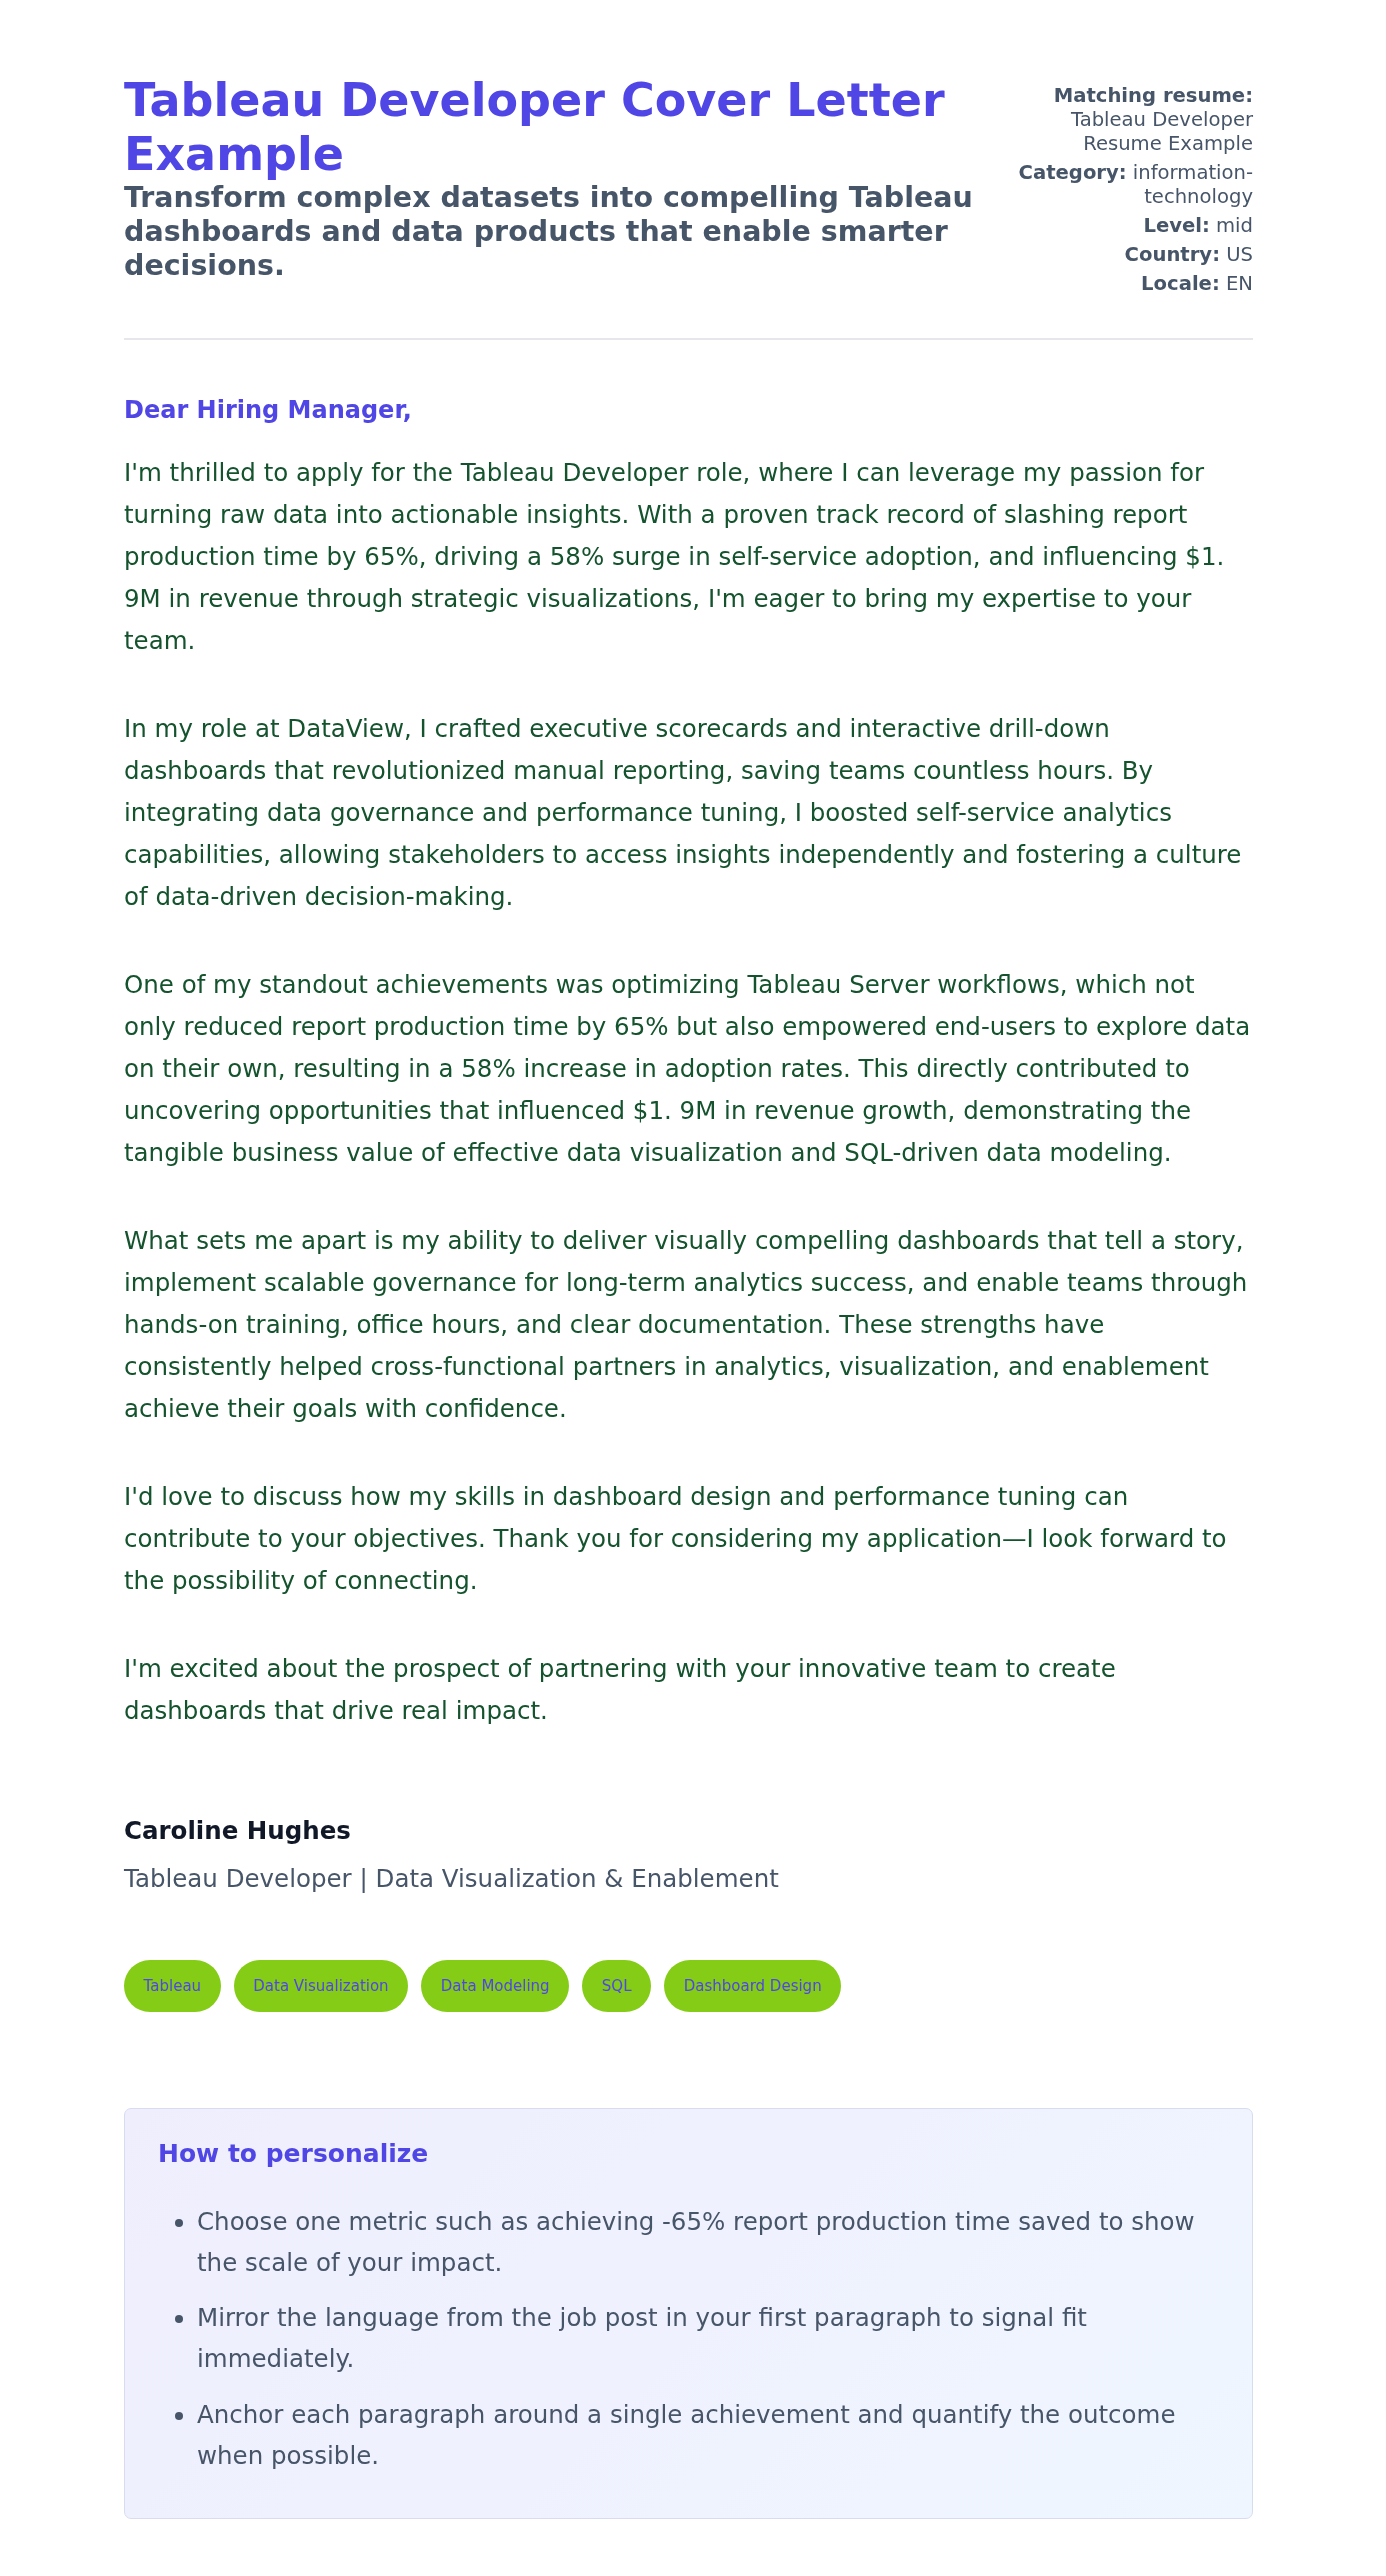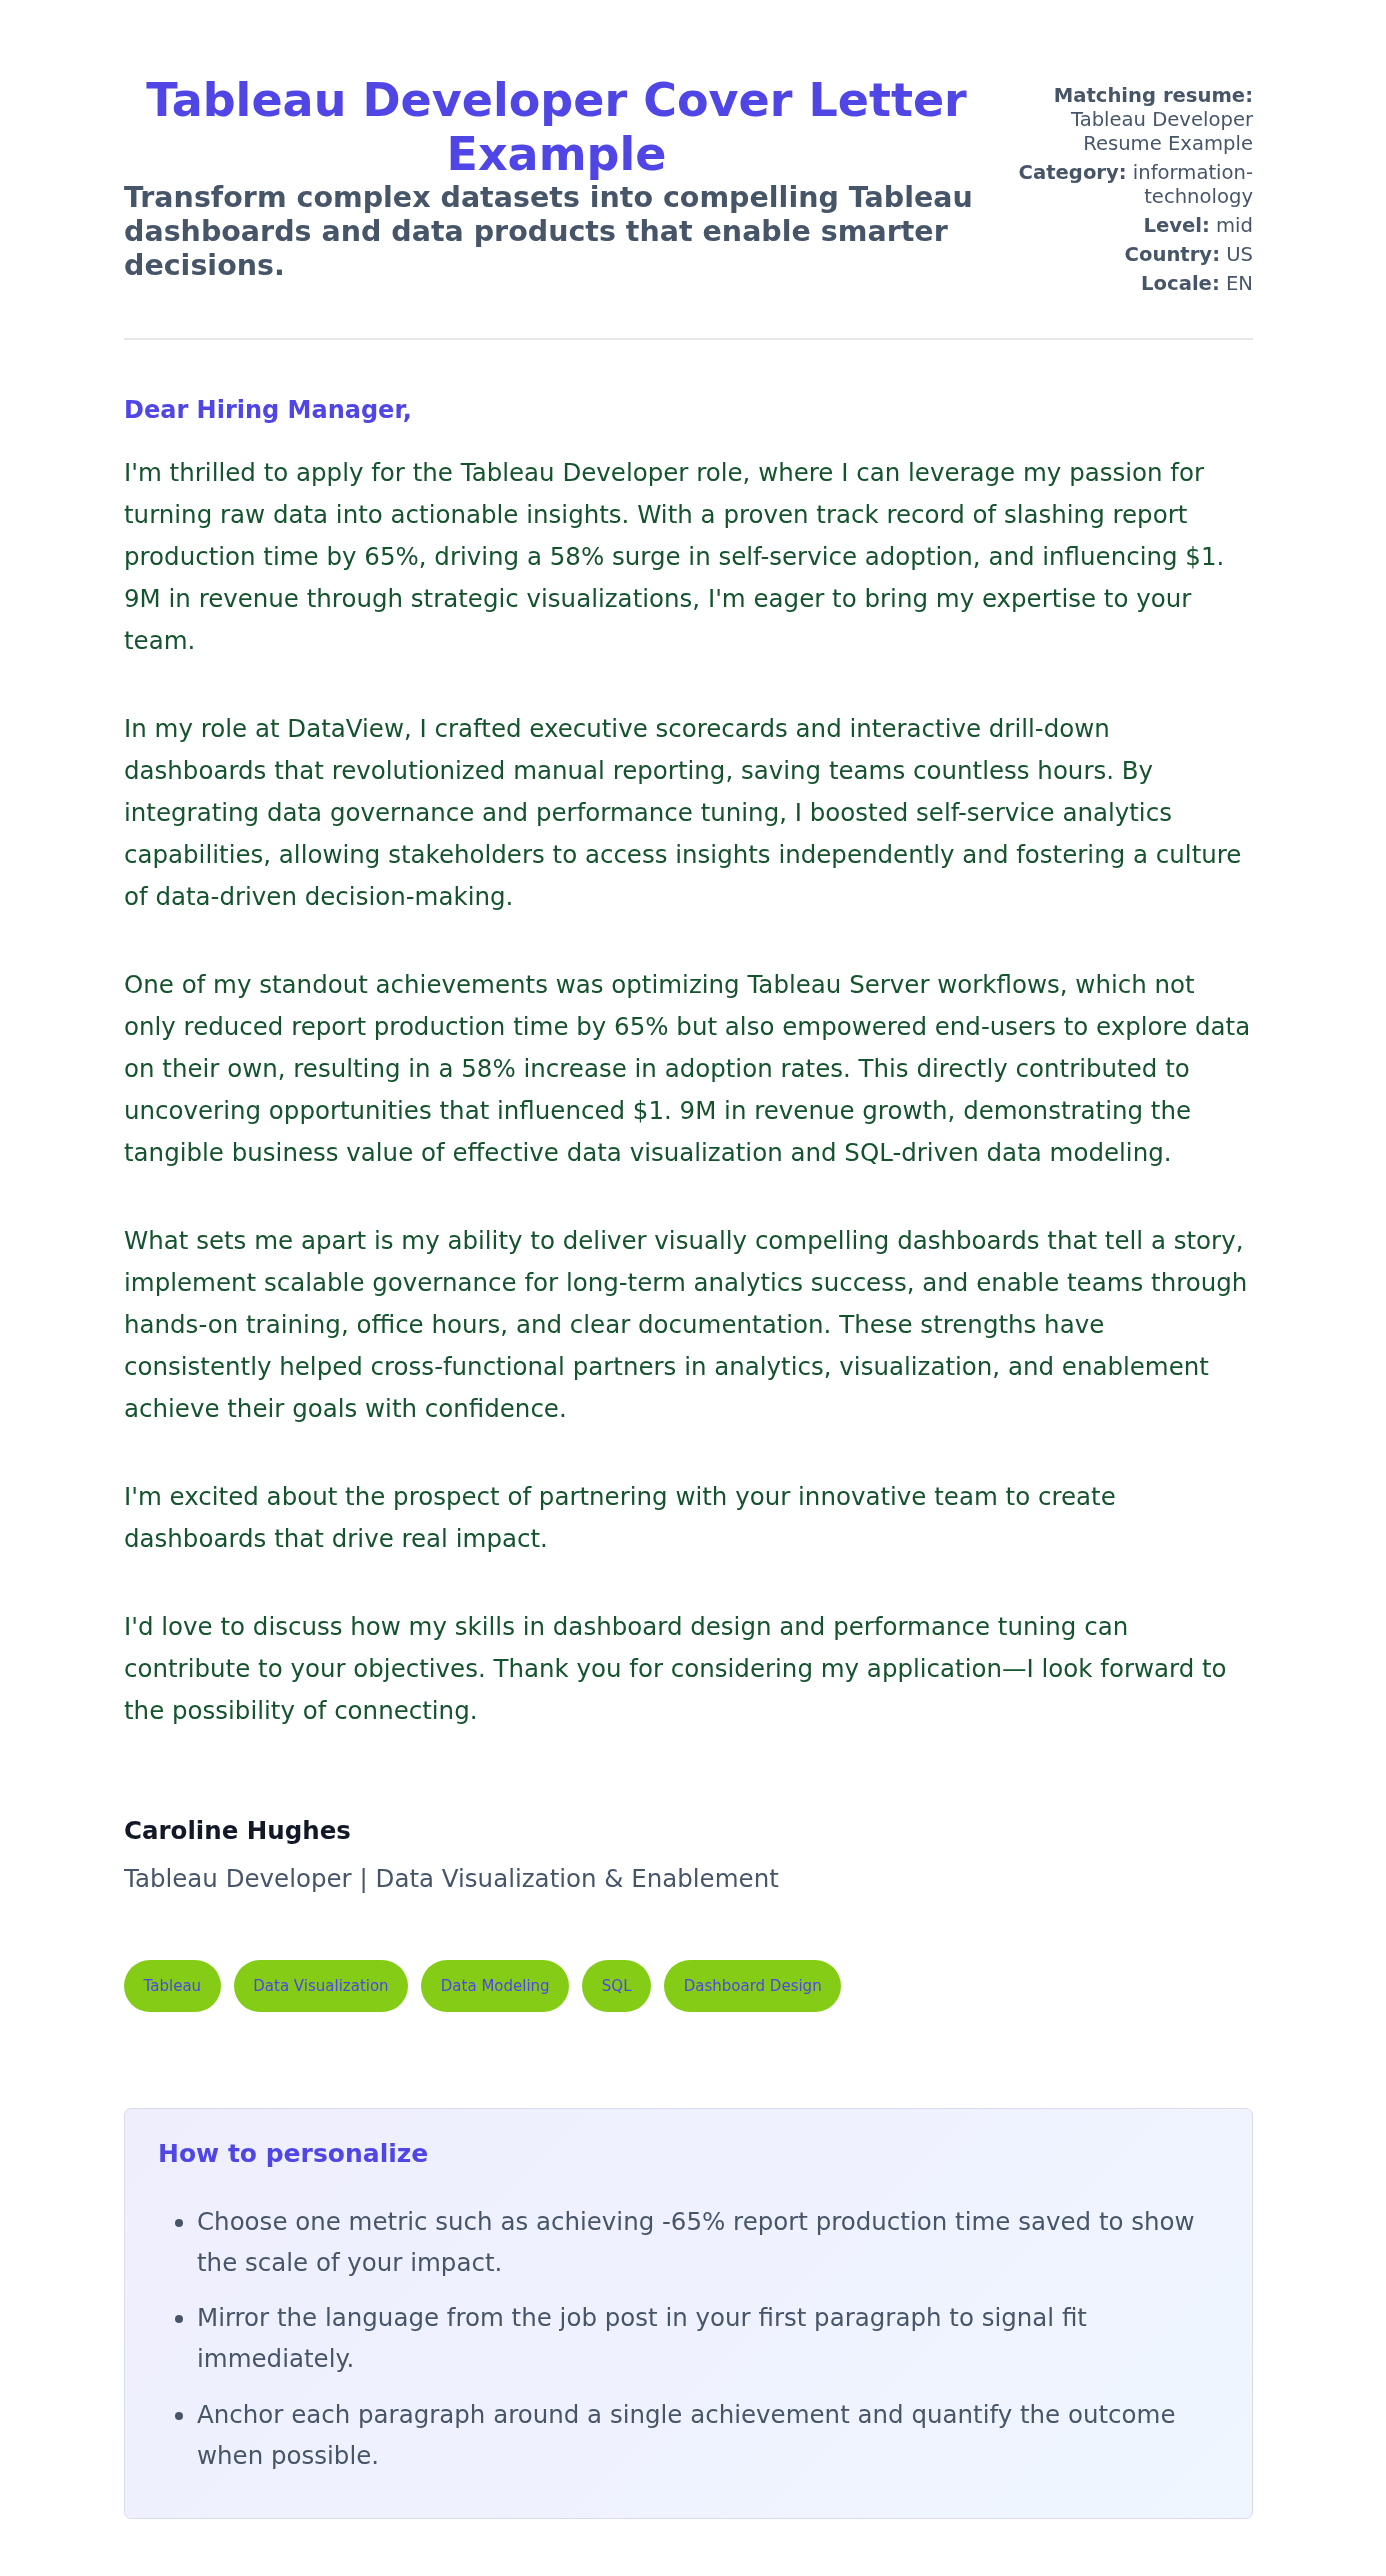--- a/index.html
+++ b/index.html
@@ -22,21 +22,20 @@
     padding-bottom: 38px;
     border-bottom: 2.4px solid #e5e7eb;
   }
   .header-left { width: 865px; }
   .title {
     margin: 0;
     font-size: 46px;
     line-height: 54px;
     font-weight: bold;
     color: #4f46e5;
-    text-align: center;
   }
   .subtitle {
     margin: 0;
     font-size: 28.5px;
     line-height: 34px;
     font-weight: bold;
     color: #475569;
   }
   .meta {
     width: 261px;
@@ -157,22 +156,22 @@
       </div>
     </div>
   </header>
 
   <section class="letter">
     <p class="salutation">Dear Hiring Manager,</p>
     <p class="para">I'm thrilled to apply for the Tableau Developer role, where I can leverage my passion for turning raw data into actionable insights. With a proven track record of slashing report production time by 65%, driving a 58% surge in self-service adoption, and influencing $1. 9M in revenue through strategic visualizations, I'm eager to bring my expertise to your team.</p>
     <p class="para">In my role at DataView, I crafted executive scorecards and interactive drill-down dashboards that revolutionized manual reporting, saving teams countless hours. By integrating data governance and performance tuning, I boosted self-service analytics capabilities, allowing stakeholders to access insights independently and fostering a culture of data-driven decision-making.</p>
     <p class="para">One of my standout achievements was optimizing Tableau Server workflows, which not only reduced report production time by 65% but also empowered end-users to explore data on their own, resulting in a 58% increase in adoption rates. This directly contributed to uncovering opportunities that influenced $1. 9M in revenue growth, demonstrating the tangible business value of effective data visualization and SQL-driven data modeling.</p>
     <p class="para">What sets me apart is my ability to deliver visually compelling dashboards that tell a story, implement scalable governance for long-term analytics success, and enable teams through hands-on training, office hours, and clear documentation. These strengths have consistently helped cross-functional partners in analytics, visualization, and enablement achieve their goals with confidence.</p>
+    <p class="para">I'd love to discuss how my skills in dashboard design and performance tuning can contribute to your objectives. Thank you for considering my application—I look forward to the possibility of connecting.</p>
     <p class="para">I'm excited about the prospect of partnering with your innovative team to create dashboards that drive real impact.</p>
-    <p class="para">I'd love to discuss how my skills in dashboard design and performance tuning can contribute to your objectives. Thank you for considering my application—I look forward to the possibility of connecting.</p>
 
     <div class="signature">
       <p class="sig-name">Caroline Hughes</p>
       <p class="sig-title">Tableau Developer | Data Visualization &amp; Enablement</p>
     </div>
   </section>
 
   <div class="chips">
     <span class="chip">Tableau</span>
     <span class="chip">Data Visualization</span>

